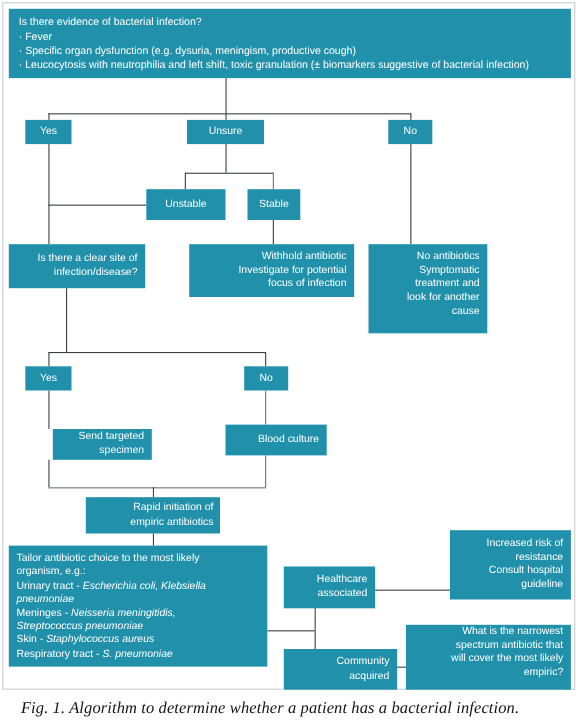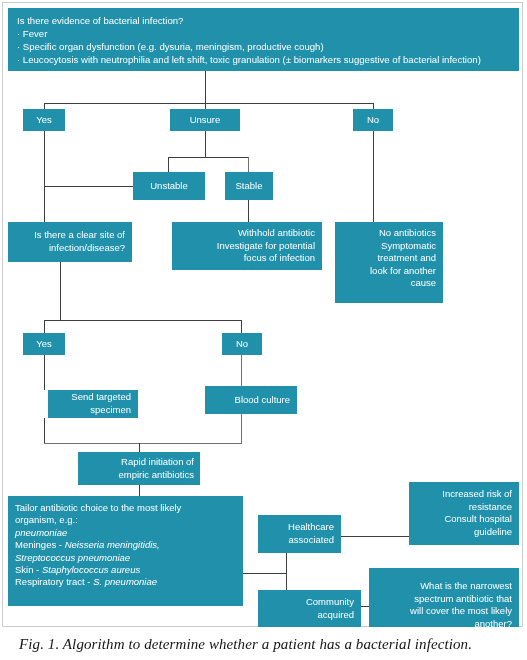--- a/index.html
+++ b/index.html
@@ -202,20 +202,21 @@
   </div>
 
   <div class="node center vcenter" style="left:78px; top:452px; width:122px; height:33px;">
     <span class="line">Rapid initiation of</span>
     <span class="line">empiric antibiotics</span>
   </div>
 
   <div class="node" style="left:8px; top:496px; width:235px; height:110px; padding:6px 7px; line-height:12.4px;">
     <span class="wrapline">Tailor antibiotic choice to the most likely</span>
     <span class="wrapline">organism, e.g.:</span>
+    <span class="wrapline"><span>Urinary tract - </span><span class="italic">Escherichia coli, Klebsiella</span></span>
     <span class="wrapline italic">pneumoniae</span>
     <span class="wrapline"><span>Meninges - </span><span class="italic">Neisseria meningitidis,</span></span>
     <span class="wrapline italic">Streptococcus pneumoniae</span>
     <span class="wrapline"><span>Skin - </span><span class="italic">Staphylococcus aureus</span></span>
     <span class="wrapline"><span>Respiratory tract - </span><span class="italic">S. pneumoniae</span></span>
   </div>
 
   <div class="node vcenter" style="left:258px; top:515px; width:83px; height:38px;">
     <span class="line">Healthcare</span>
     <span class="line">associated</span>
@@ -226,22 +227,22 @@
     <span class="line">acquired</span>
   </div>
 
   <div class="node" style="left:409px; top:482px; width:110px; height:63px; padding-top:6px;">
     <span class="line">Increased risk of</span>
     <span class="line">resistance</span>
     <span class="line">Consult hospital</span>
     <span class="line">guideline</span>
   </div>
 
-  <div class="node" style="left:369px; top:568px; width:150px; height:59px; padding-top:12px;">
+  <div class="node" style="left:369px; top:568px; width:150px; height:59px; padding-top:0;">
     <span class="line">What is the narrowest</span>
     <span class="line">spectrum antibiotic that</span>
     <span class="line">will cover the most likely</span>
-    <span class="line">another?</span>
+    <span class="line">empiric?</span>
   </div>
 
   <div id="caption">Fig. 1. Algorithm to determine whether a patient has a bacterial infection.</div>
 
 </div>
 
 </body></html>

